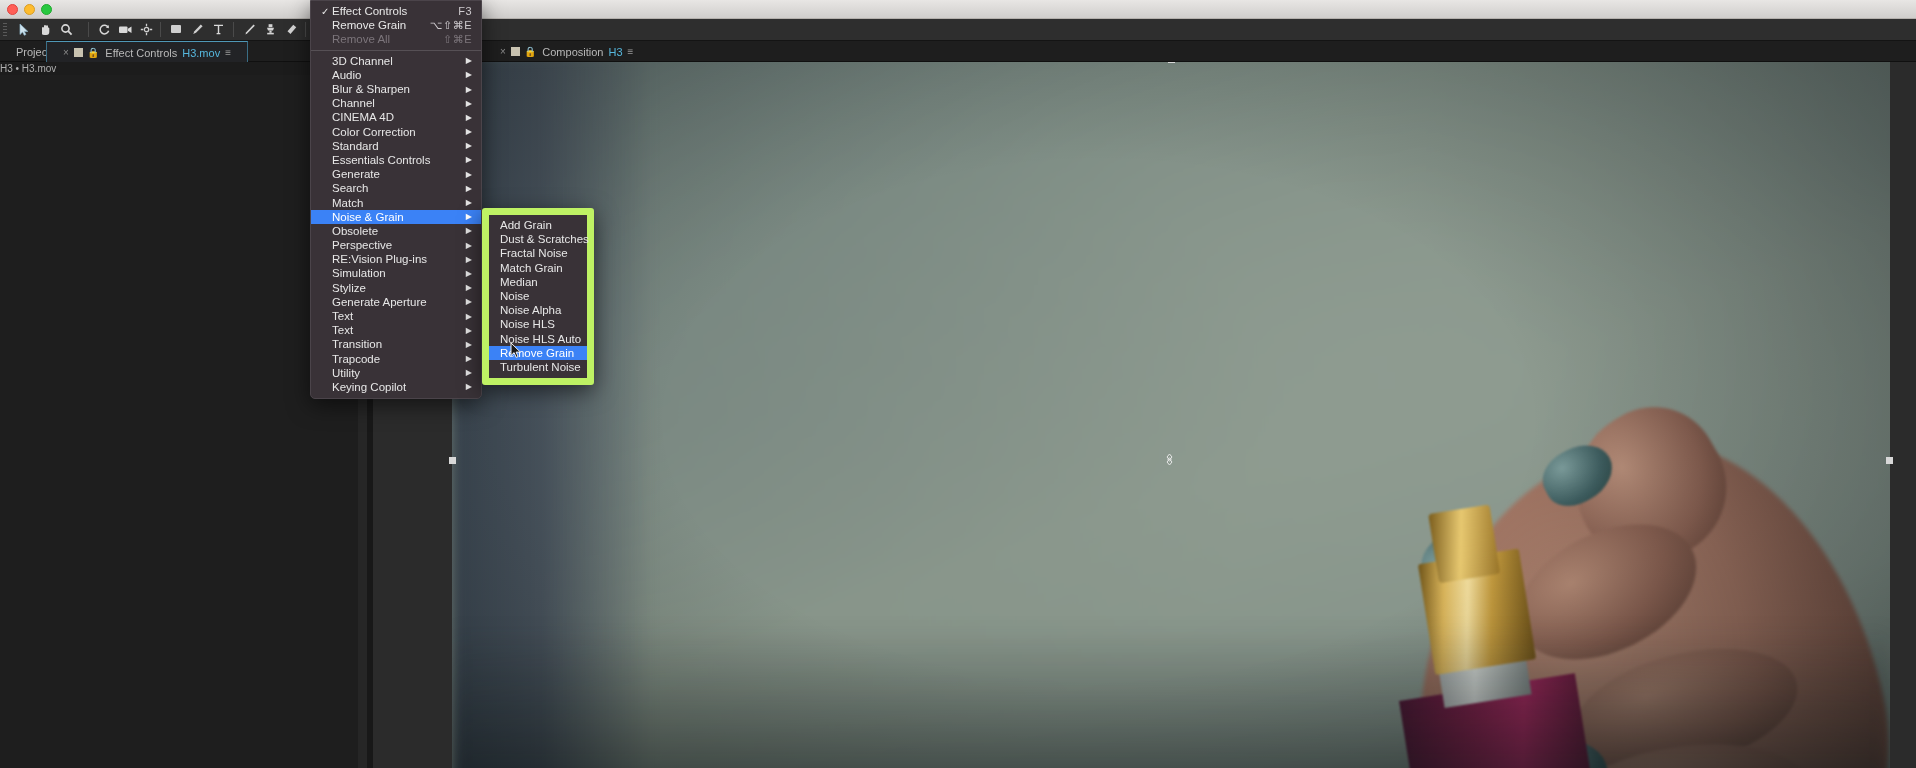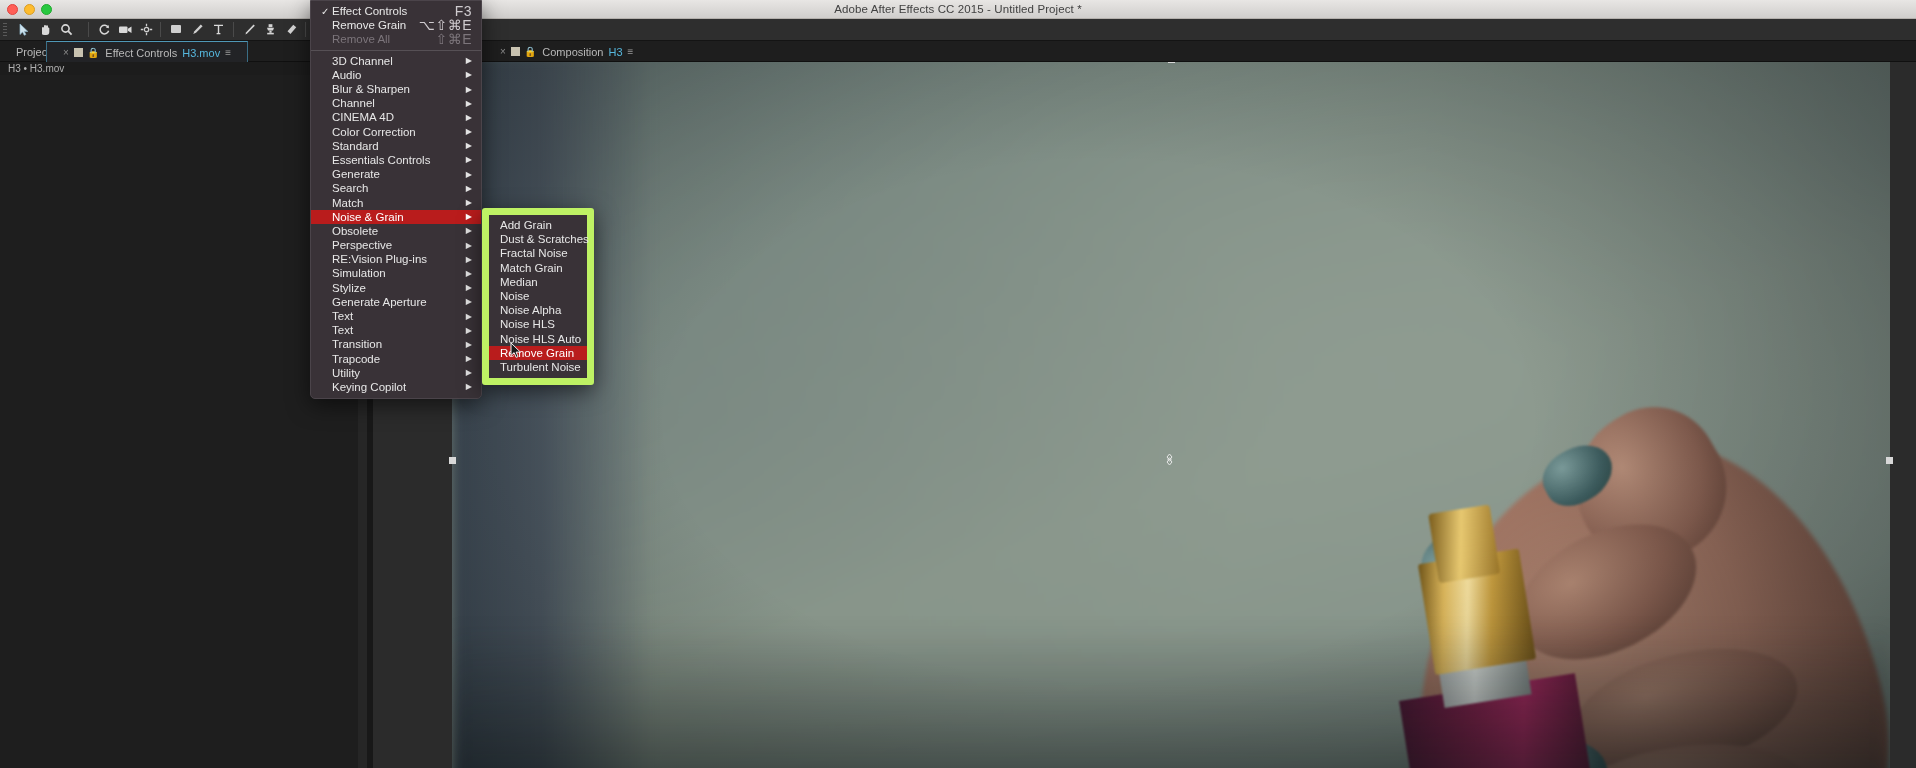--- a/index.html
+++ b/index.html
@@ -43,21 +43,21 @@
   .ptab{ position:absolute; top:0; height:21px; display:flex; align-items:center;
     gap:5px; padding:0 16px; font-size:11px; color:#b9b9b9; }
   .ptab.sel{ background:#222326; border:1px solid #3a6e86; border-bottom:none;
     border-top:1px solid #4f97b6; height:22px; }
   .ptab .xc{ color:#8a8a8a; font-size:10px; }
   .ptab .sw{ width:9px; height:9px; background:#c8c2b0; }
   .ptab .lockg{ color:#cfcfcf; font-size:10px; }
   .ptab .cyan{ color:#56b7dd; }
   .ptab .ham{ color:#9b9b9b; font-size:10px; }
   #breadcrumb{ position:absolute; left:0; top:62px; width:370px; height:13px;
-    background:#1c1c1c; font-size:10px; color:#b0b0b0; padding-left:8px; line-height:13px; }
+    background:#1c1c1c; font-size:10px; color:#b0b0b0; padding-left:0; line-height:13px; }
 
   
   #leftpanel{ position:absolute; left:0; top:75px; width:367px; height:693px;
     background:#1e1e1e; border-right:1px solid #101010; }
   #leftscroll{ position:absolute; left:358px; top:75px; width:9px; height:693px;
     background:#262626; }
   #divider{ position:absolute; left:367px; top:41px; width:6px; height:727px; background:#181818; }
 
   
   #viewer{ position:absolute; left:373px; top:62px; width:1543px; height:706px;
@@ -120,46 +120,45 @@
 
   
   #menu{ position:absolute; left:310px; top:0; width:172px;
     background:#393237; border:1px solid #4b444a; border-radius:0 0 5px 5px;
     box-shadow:0 6px 22px rgba(0,0,0,.55); padding:3px 0 4px 0; z-index:40;
     font-size:11.5px; color:#e7e7e7; }
   .mi{ height:14.2px; display:flex; align-items:center; padding:0 9px 0 10px;
     position:relative; white-space:nowrap; }
   .mi .chk{ width:9px; display:inline-block; margin-right:2px; font-size:10px; }
   .mi .lbl{ flex:1; }
-  .mi .sc{ color:#cfcbcf; font-size:14px; letter-spacing:.5px; }
+  .mi .sc{ color:#cfcbcf; font-size:11px; letter-spacing:.5px; }
   .mi .arw{ font-size:8px; color:#e2e2e2; margin-left:6px; }
   .mi.dis{ color:#7c757b; }
   .mi.dis .sc{ color:#7c757b; }
-  .mi.hl{ background:#b91c1c; color:#fff; }
+  .mi.hl{ background:#3b82f6; color:#fff; }
   .mi.hl .arw{ color:#fff; }
   .msep{ height:1px; background:#565055; margin:3px 0 3px 0; }
 
   #submenu{ position:absolute; left:482px; top:208px; width:112px;
     background:#393237; border:7px solid #bef264; border-radius:3px;
     box-shadow:0 6px 22px rgba(0,0,0,.55); padding:3px 0 4px 0; z-index:41;
     font-size:11.5px; color:#e7e7e7; }
   #cursor{ position:absolute; left:510px; top:342px; z-index:60; }
 
   .mi.sub{ padding-left:11px; }
 </style>
 </head>
 <body>
 
 <div id="titlebar">
   <div id="traffic">
     <div class="tl r"></div>
     <div class="tl y"></div>
     <div class="tl g"></div>
   </div>
-  <div id="apptitle">Adobe After Effects CC 2015 - Untitled Project *</div>
 </div>
 
 <div id="toolbar">
   <div id="grip"></div>
 
   <div class="tgroup" style="left:14px;">
     <div class="tool">
       <svg width="11" height="13" viewBox="0 0 11 13">
           <path d="M1 1 L1 11.5 L3.6 9 L5.3 12.3 L6.9 11.5 L5.3 8.4 L8.8 8.4 Z" fill="#cfe3ee" stroke="#8fb7cd" stroke-width=".7"></path>
         </svg>

